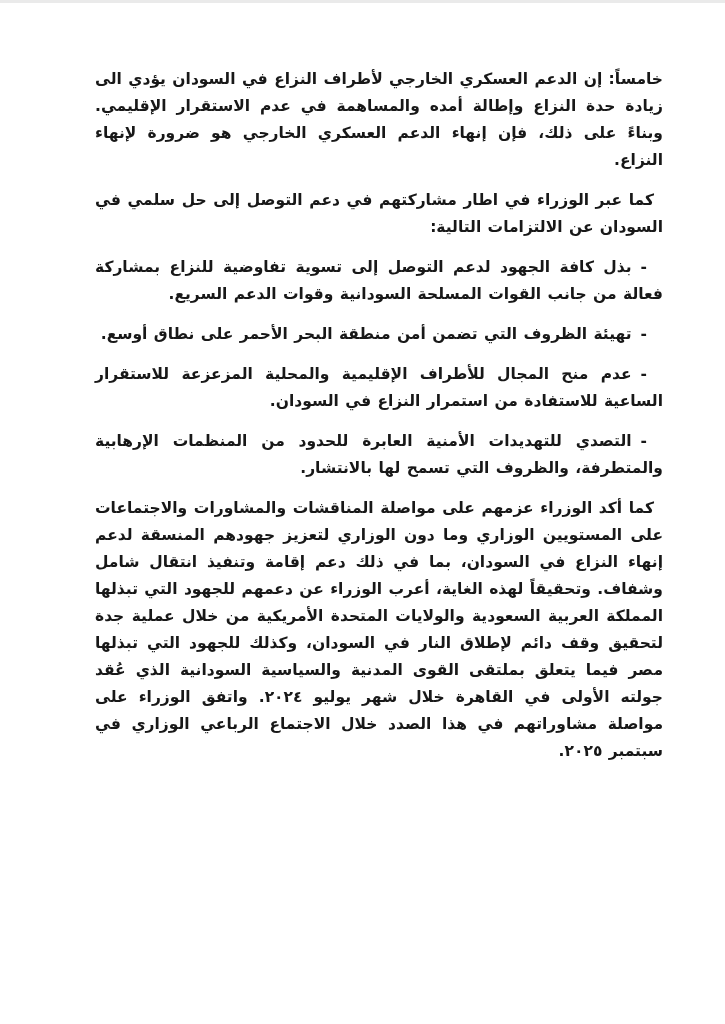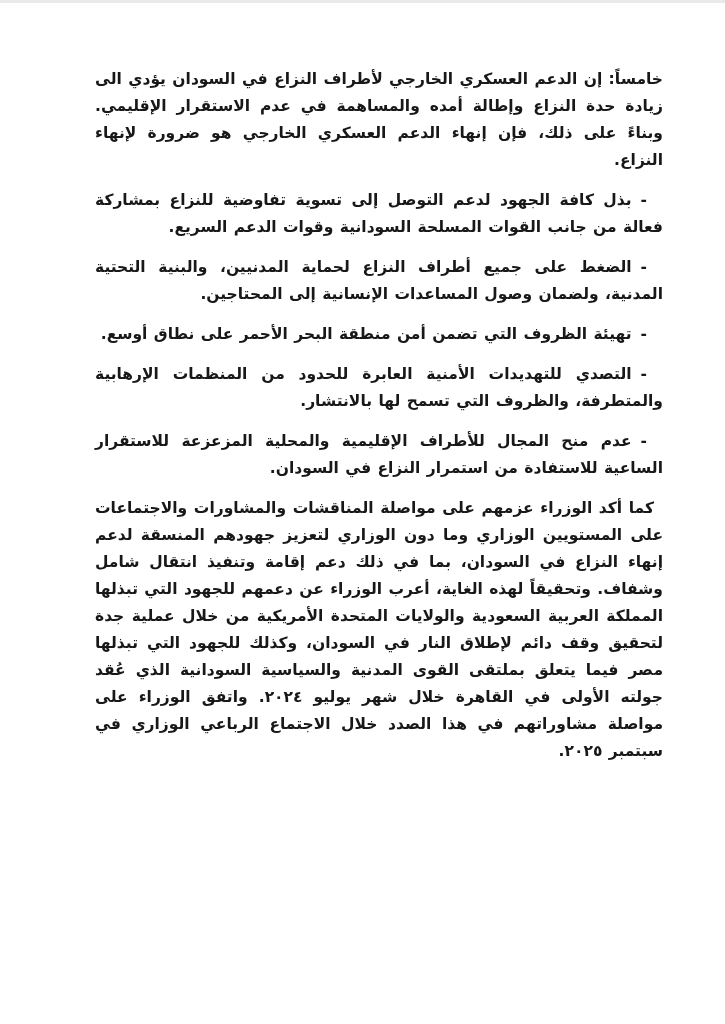--- a/index.html
+++ b/index.html
@@ -58,20 +58,20 @@
     margin-left: 9px; 
   }
 </style>
 </head>
 <body>
 
 <div class="page">
   <div class="scan-edge-top"></div>
   <div class="content">
       <p class="para paragraph first">خامساً: إن الدعم العسكري الخارجي لأطراف النزاع في السودان يؤدي الى زيادة حدة النزاع وإطالة أمده والمساهمة في عدم الاستقرار الإقليمي. وبناءً على ذلك، فإن إنهاء الدعم العسكري الخارجي هو ضرورة لإنهاء النزاع.</p>
+      <p class="para paragraph">كما عبر الوزراء في اطار مشاركتهم في دعم التوصل إلى حل سلمي في السودان عن الالتزامات التالية:</p>
       <p class="para bullet"><span class="marker">-</span><span>بذل كافة الجهود لدعم التوصل إلى تسوية تفاوضية للنزاع بمشاركة فعالة من جانب القوات المسلحة السودانية وقوات الدعم السريع.</span></p>
-      <p class="para bullet"><span class="marker">-</span><span>الضغط على جميع أطراف النزاع لحماية المدنيين، والبنية التحتية المدنية، ولضمان وصول المساعدات الإنسانية إلى المحتاجين.</span></p>
       <p class="para bullet"><span class="marker">-</span><span>تهيئة الظروف التي تضمن أمن منطقة البحر الأحمر على نطاق أوسع.</span></p>
+      <p class="para bullet"><span class="marker">-</span><span>عدم منح المجال للأطراف الإقليمية والمحلية المزعزعة للاستقرار الساعية للاستفادة من استمرار النزاع في السودان.</span></p>
       <p class="para bullet"><span class="marker">-</span><span>التصدي للتهديدات الأمنية العابرة للحدود من المنظمات الإرهابية والمتطرفة، والظروف التي تسمح لها بالانتشار.</span></p>
-      <p class="para bullet"><span class="marker">-</span><span>عدم منح المجال للأطراف الإقليمية والمحلية المزعزعة للاستقرار الساعية للاستفادة من استمرار النزاع في السودان.</span></p>
       <p class="para paragraph">كما أكد الوزراء عزمهم على مواصلة المناقشات والمشاورات والاجتماعات على المستويين الوزاري وما دون الوزاري لتعزيز جهودهم المنسقة لدعم إنهاء النزاع في السودان، بما في ذلك دعم إقامة وتنفيذ انتقال شامل وشفاف. وتحقيقاً لهذه الغاية، أعرب الوزراء عن دعمهم للجهود التي تبذلها المملكة العربية السعودية والولايات المتحدة الأمريكية من خلال عملية جدة لتحقيق وقف دائم لإطلاق النار في السودان، وكذلك للجهود التي تبذلها مصر فيما يتعلق بملتقى القوى المدنية والسياسية السودانية الذي عُقد جولته الأولى في القاهرة خلال شهر يوليو ٢٠٢٤. واتفق الوزراء على مواصلة مشاوراتهم في هذا الصدد خلال الاجتماع الرباعي الوزاري في سبتمبر ٢٠٢٥.</p>
     </div>
 </div>
 
 </body></html>

